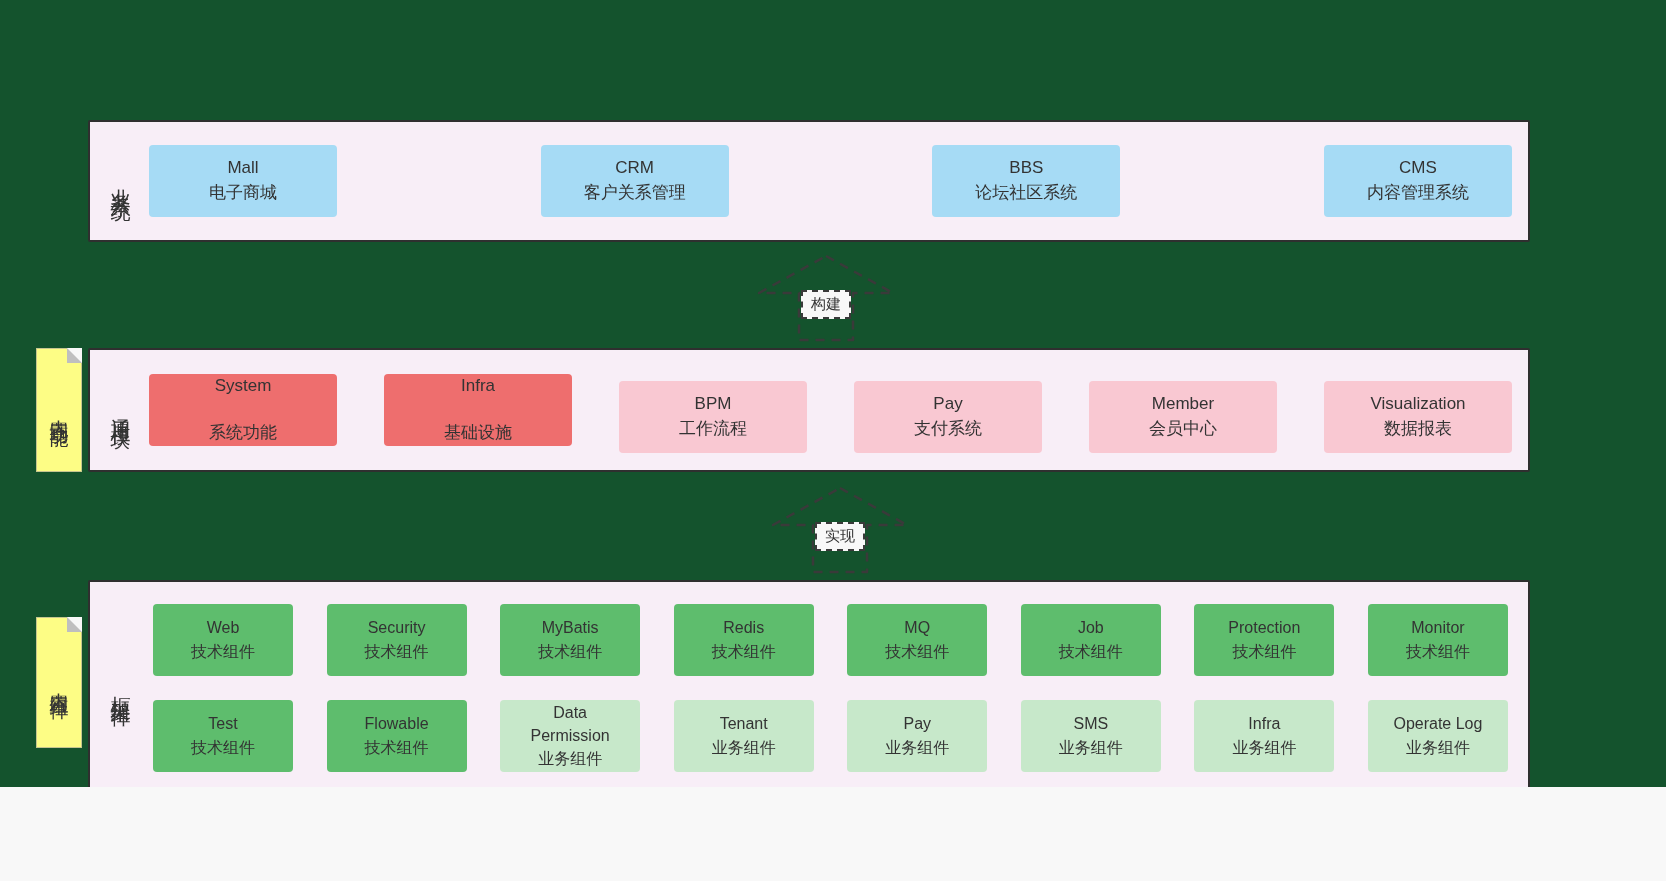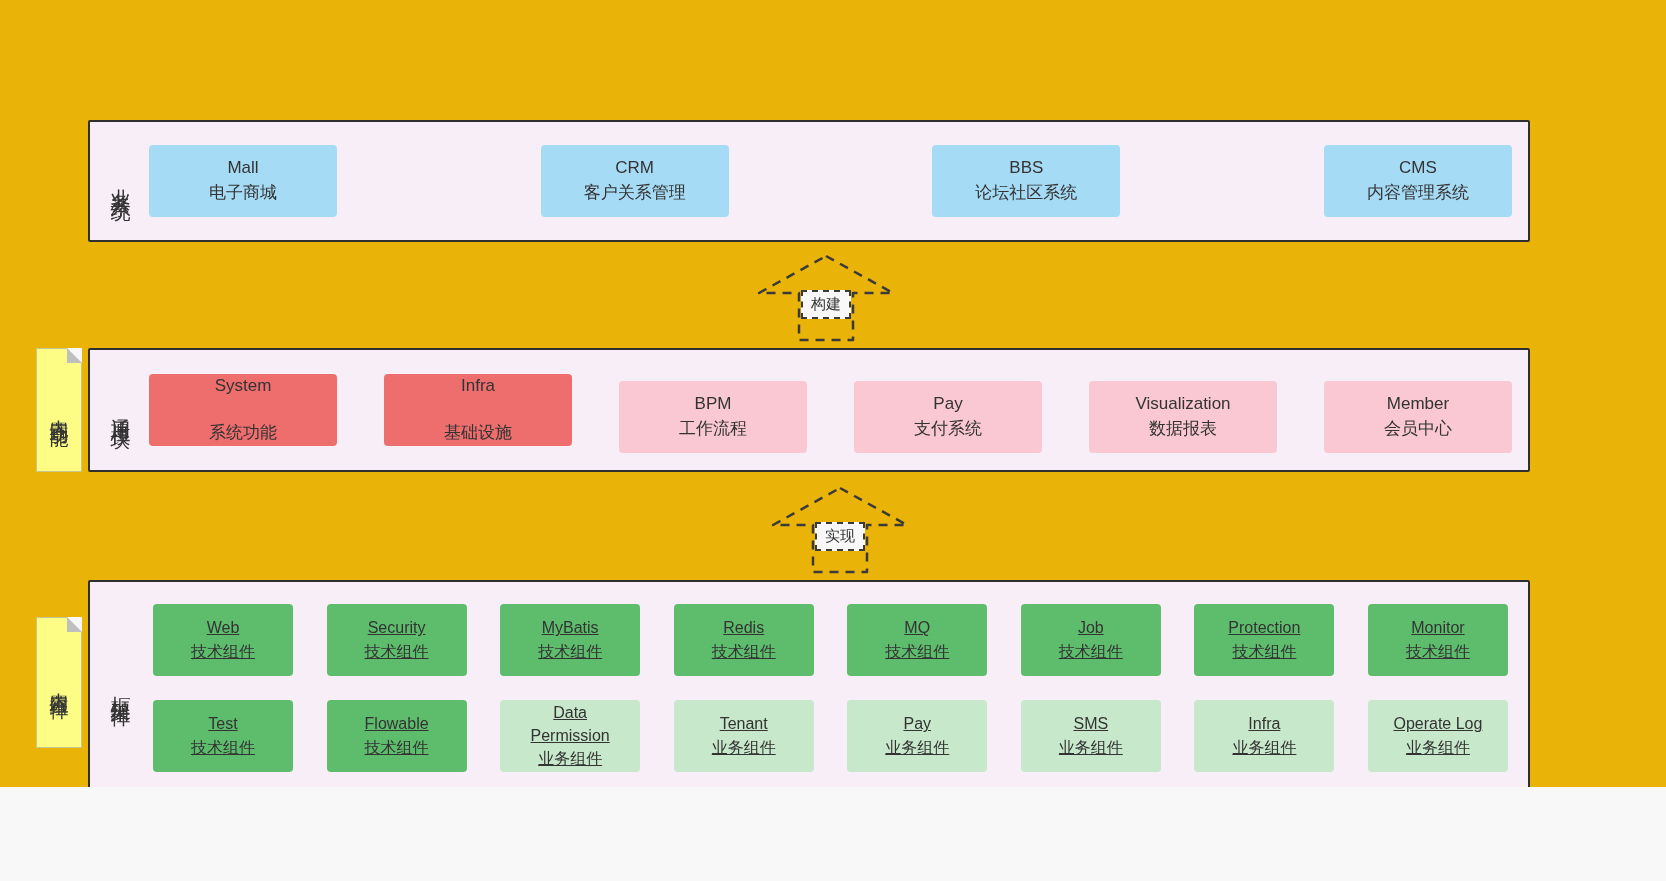--- a/index.html
+++ b/index.html
@@ -1,36 +1,36 @@
 <!DOCTYPE html>
 <html><head>
 <meta charset="utf-8">
 <style>
   * { margin:0; padding:0; box-sizing:border-box; }
   html,body { background:#f8f8f8; }
   body { font-family:"Liberation Sans","DejaVu Sans",sans-serif; color:#333; }
-  .canvas { position:relative; width:1666px; height:787px; background:#eab308; overflow:hidden; }
+  .canvas { position:relative; width:1666px; height:787px; background:#14532d; overflow:hidden; }
 
   .panel {
     position:absolute; left:88px; width:1442px;
     background:#f8eef7; border:2px solid #2f2f2f; border-radius:2px;
     display:flex; align-items:center; padding:0 12px 0 8px;
   }
   .panel-business   { top:120px; height:122px; }
   .panel-modules    { top:348px; height:124px; }
   .panel-components { top:580px; height:215px; }
 
   .v-label {
     writing-mode:vertical-rl; text-orientation:upright;
     font-size:20px; letter-spacing:4px; color:#333;
     margin:0 10px 0 10px; white-space:nowrap; font-weight:500;
   }
 
   .boxes { flex:1; display:flex; justify-content:space-between; align-items:center; padding:0 4px; }
-  .rows  { flex:1; display:flex; flex-direction:column; gap:24px; padding:0 4px;text-decoration:underline; }
+  .rows  { flex:1; display:flex; flex-direction:column; gap:24px; padding:0 4px; }
 
   .box {
     height:72px; border-radius:4px;
     display:flex; flex-direction:column; align-items:center; justify-content:center;
     text-align:center; line-height:1.45;
   }
   .w188 { width:188px; font-size:17px; padding:0 8px; }
   .w140 { width:140px; font-size:16px; padding:0 12px; }
   .blue       { background:#a6dbf5; }
   .red        { background:#ee6e6e;justify-content:space-between; }
@@ -116,26 +116,26 @@
       </div>
       <div class="box w188 pink">
         <div>BPM</div>
         <div>工作流程</div>
       </div>
       <div class="box w188 pink">
         <div>Pay</div>
         <div>支付系统</div>
       </div>
       <div class="box w188 pink">
+        <div>Member</div>
+        <div>会员中心</div>
+      </div>
+      <div class="box w188 pink">
         <div>Visualization</div>
         <div>数据报表</div>
-      </div>
-      <div class="box w188 pink">
-        <div>Member</div>
-        <div>会员中心</div>
       </div>
     </div>
   </section>
 
   <div class="arrow arrow-implement">
     <svg viewBox="0 0 140 88">
       <polygon points="70,2 137,39 97,39 97,86 43,86 43,39 3,39" fill="none" stroke="#3a3a3a" stroke-width="2.5" stroke-dasharray="9,7" stroke-linejoin="round"></polygon>
     </svg>
     <div class="arrow-label">实现</div>
   </div>

